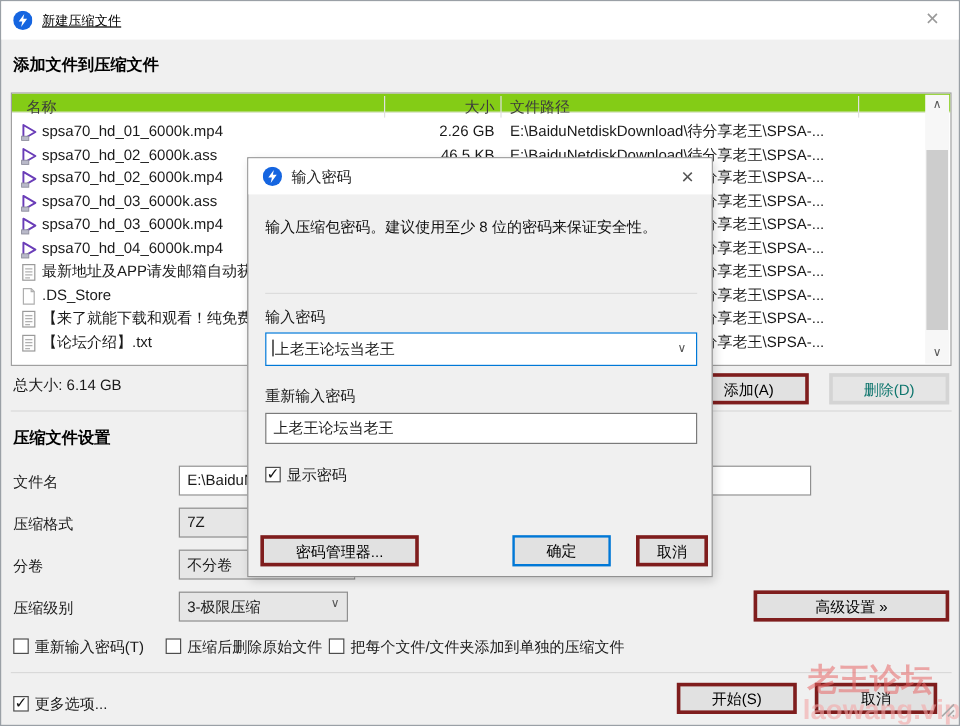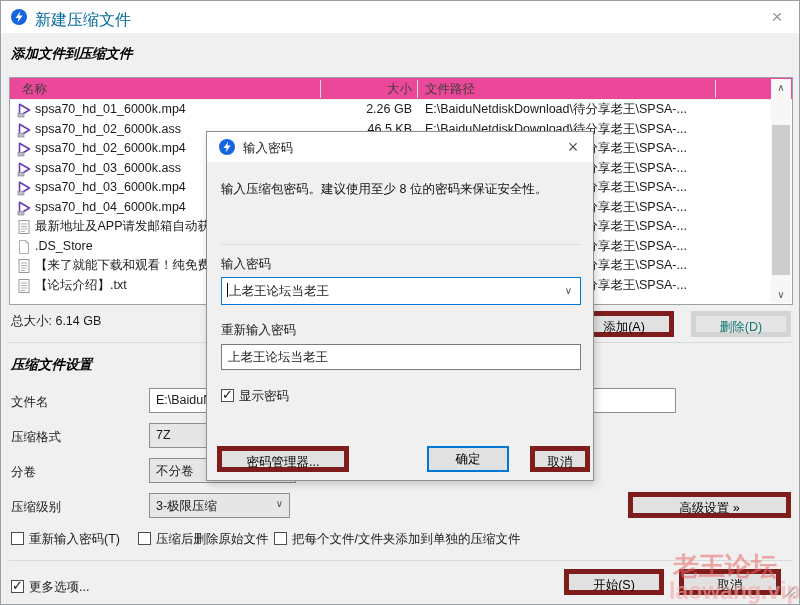--- a/index.html
+++ b/index.html
@@ -3,49 +3,49 @@
 <meta charset="utf-8">
 <style>
   * { margin:0; padding:0; box-sizing:border-box; }
   html,body { width:800px; height:605px; }
   body { font-family:"Liberation Sans","DejaVu Sans",sans-serif; font-size:12.5px; color:#1a1a1a; }
   #win { position:relative; width:800px; height:605px; background:#f0f0f0; border:1px solid #9aa0a6; overflow:hidden; }
 
   
   .titlebar { position:absolute; left:0; top:0; width:100%; height:32px; background:#ffffff; }
   .app-icon { position:absolute; left:10px; top:8px; width:16px; height:16px; }
-  .title-text { position:absolute; left:34px; top:9px; color:#0369a1; font-size:16px; }
+  .title-text { position:absolute; left:34px; top:9px; color:#000000; font-size:11px;text-decoration:underline; }
   .win-close { position:absolute; right:10px; top:4px; width:24px; height:24px; text-align:center; line-height:24px; color:#9a9a9a; font-size:19px; cursor:default; }
 
-  .section-title { position:absolute; font-weight:bold; font-size:13.5px; color:#000;font-style:italic; }
+  .section-title { position:absolute; font-weight:bold; font-size:13.5px; color:#000; }
 
   
   .filelist { position:absolute; left:8px; top:76px; width:784px; height:228px; background:#fff; border:1px solid #a0a0a0; overflow:hidden; }
-  .fl-header { position:absolute; left:0; top:0; width:100%; height:22px; background:#ec4899; border-bottom:1px solid #ededed; color:#3d3d3d; }
+  .fl-header { position:absolute; left:0; top:0; width:100%; height:16px; background:#84cc16; border-bottom:1px solid #ededed; color:#3d3d3d; }
   .fl-header .colsep { position:absolute; top:2px; height:18px; width:1px; background:#e0e0e0; }
   .col-name { position:absolute; left:12px; top:3px; }
   .col-size { position:absolute; left:310px; width:92px; top:3px; text-align:right; }
   .col-path { position:absolute; left:415px; top:3px; }
   .fl-rows { position:absolute; left:0; top:22px; width:760px; }
   .frow { position:relative; height:19.5px; line-height:19.5px; white-space:nowrap; }
   .ficon { position:absolute; left:6px; top:2px; width:16px; height:16px; }
   .ficon svg { width:16px; height:16px; }
   .fname { position:absolute; left:25px; overflow:hidden; width:280px; }
   .fsize { position:absolute; left:300px; width:102px; text-align:right; }
   .fpath { position:absolute; left:415px; width:290px; overflow:hidden; }
 
   
   .sbar { position:absolute; right:1px; top:1px; width:20px; height:224px; background:#f7f7f7; }
   .sbar .arr { position:absolute; left:0; width:20px; height:17px; color:#5a5a5a; font-size:10px; text-align:center; line-height:17px; }
   .sbar .arr.up { top:0; } .sbar .arr.dn { bottom:0; }
   .sbar .thumb { position:absolute; left:1px; width:18px; top:46px; height:150px; background:#cdcdcd; }
 
   .total-label { position:absolute; left:10px; top:312px; }
 
-  .btn { position:absolute; background:#e1e1e1; border:5px solid #7f1d1d; text-align:center; font-size:12.5px; color:#000; cursor:default; }
+  .btn { position:absolute; background:#e1e1e1; border:3px solid #7f1d1d; text-align:center; font-size:12.5px; color:#000; cursor:default; }
   .btn.disabled { background:#e5e5e5; border-color:#d4d4d4; color:#0f766e; }
   .btn.default { border:2px solid #0078d7; }
 
   .divider { position:absolute; left:8px; width:784px; height:1px; background:#d9d9d9; }
 
   .flabel { position:absolute; left:10px; }
   .input { position:absolute; background:#fff; border:1px solid #8f8f8f; padding:4px 6px; white-space:nowrap; overflow:hidden; }
   .combo { position:absolute; background:#e6e6e6; border:1px solid #8f8f8f; padding:4px 6px; white-space:nowrap; overflow:hidden; }
   .combo .chev, .input .chev { position:absolute; right:6px; top:4px; color:#555; font-size:10px; }
 

